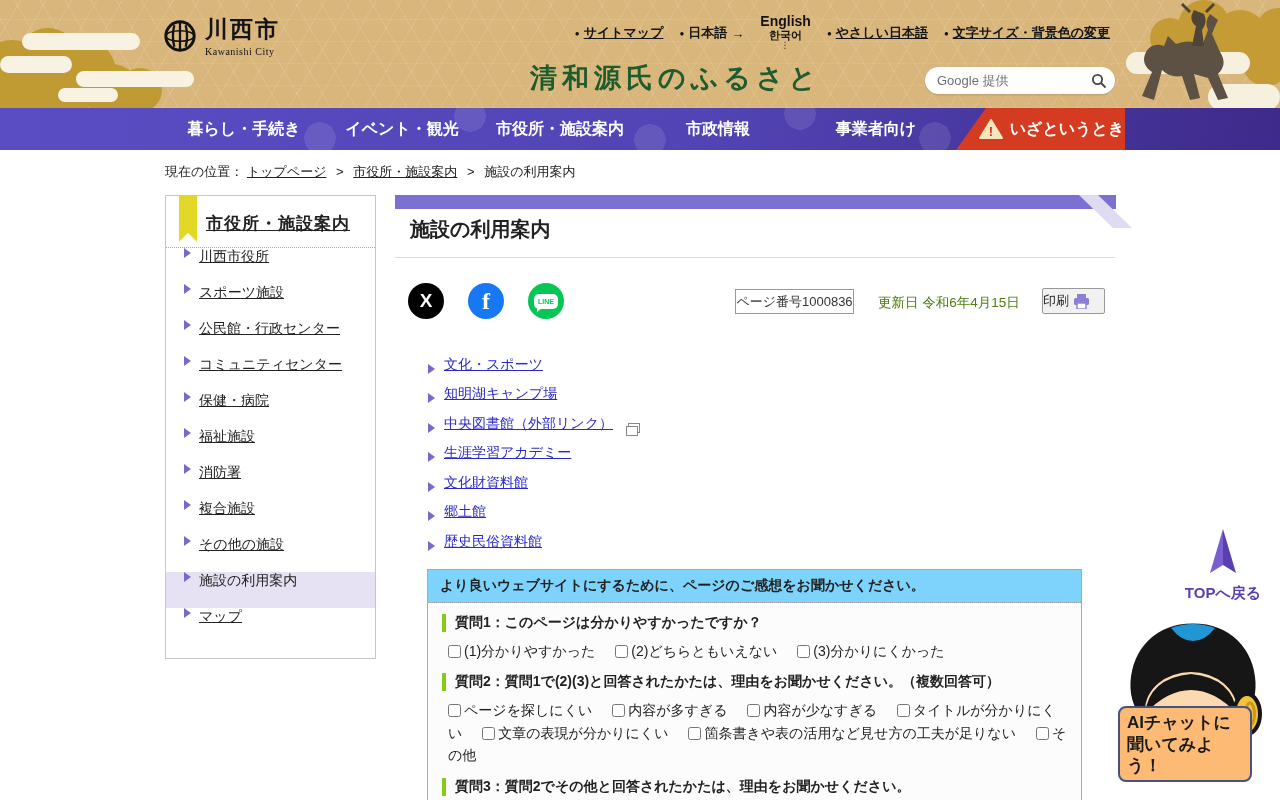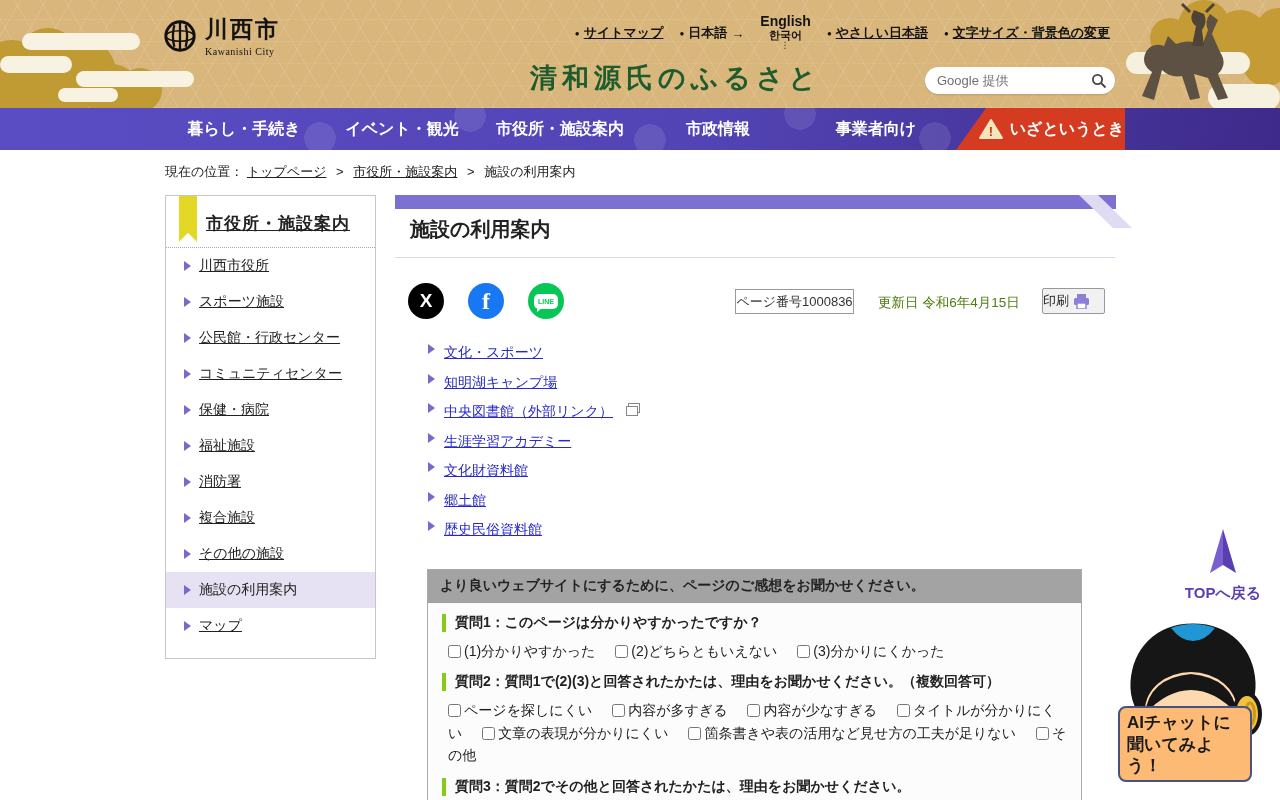--- a/index.html
+++ b/index.html
@@ -61,21 +61,21 @@
   #breadcrumb a { color:#222; text-decoration:underline; cursor:pointer; }
   #breadcrumb .sep { margin:0 6px; }
 
   
   #sidebar { position:absolute; left:165px; top:195px; width:211px; border:1px solid #c6c6c6; background:#fff; padding-bottom:14px; }
   #sidebar .head { position:relative; padding:16px 10px 12px 40px; border-bottom:1px dotted #aaa; }
   #sidebar .ribbon { position:absolute; left:13px; top:0; width:18px; height:46px; background:#e4d827;
     clip-path:polygon(0 0,100% 0,100% 100%,50% 80%,0 100%); }
   #sidebar .head a { font-size:17px; font-weight:bold; color:#222; text-decoration:underline; cursor:pointer; letter-spacing:1px; }
   #sidebar ul { list-style:none; }
-  #sidebar li { display:flex; align-items:center; gap:8px; height:36px; padding-left:18px; cursor:pointer; }
+  #sidebar li { display:flex; align-items:flex-start; gap:8px; height:36px; padding-left:18px; cursor:pointer; }
   #sidebar li .tri { width:0; height:0; border-left:7px solid #7a68cc; border-top:5px solid transparent; border-bottom:5px solid transparent; flex:none; }
   #sidebar li a { font-size:14px; color:#222; text-decoration:underline; }
   #sidebar li.active { background:#e6e2f4; }
   #sidebar li.active a { text-decoration:none; color:#222; }
 
   
   #titlebar-svg { position:absolute; left:395px; top:195px; }
   #page-title { position:absolute; left:410px; top:216px; font-size:20px; font-weight:bold; color:#222; }
   #title-underline { position:absolute; left:395px; top:257px; width:720px; height:0; border-bottom:1px solid #dbd7ef; }
 
@@ -89,29 +89,29 @@
   .sicon.line .bub:after { content:''; position:absolute; left:3px; bottom:-3px; width:0; height:0;
     border-top:4px solid #fff; border-right:5px solid transparent; }
 
   #pageno { position:absolute; left:735px; top:289px; width:119px; height:25px; border:1px solid #999; background:#fff;
     display:flex; align-items:center; justify-content:center; font-size:13px; color:#333; }
   #updated { position:absolute; left:878px; top:294px; font-size:13.5px; color:#4d7c0f; }
   #printbtn { position:absolute; left:1042px; top:288px; width:63px; height:26px; background:#f1f1f1; border:1px solid #999;
     display:flex; align-items:center; justify-content:flex-start; gap:4px; font-size:13px; color:#222; cursor:pointer; border-radius:2px; }
 
   #main-links { position:absolute; left:428px; top:344px; }
-  #main-links .mlink { display:flex; align-items:flex-start; gap:9px; height:29.5px; }
+  #main-links .mlink { display:flex; align-items:flex-end; gap:9px; height:29.5px; }
   #main-links .tri { width:0; height:0; border-left:7px solid #7a68cc; border-top:5px solid transparent; border-bottom:5px solid transparent; flex:none; }
   #main-links a { font-size:14px; color:#2a2ac8; text-decoration:underline; cursor:pointer; }
   .extlink-icon { display:inline-block; width:12px; height:10px; border:1px solid #888; position:relative; margin-left:6px; background:#fff; }
   .extlink-icon:before { content:''; position:absolute; left:-3px; top:2px; width:10px; height:8px; border:1px solid #888; background:#fff; }
 
   
   #survey { position:absolute; left:427px; top:569px; width:655px; height:260px; border:1px solid #a9a9a9; background:#fcfcfc; }
-  #survey .shead { background:#a3a3a3; border-bottom:1px dotted #9a9a9a; padding:7px 12px; font-size:14px; font-weight:bold; color:#222; }
+  #survey .shead { background:#7dd3fc; border-bottom:1px dotted #9a9a9a; padding:7px 12px; font-size:14px; font-weight:bold; color:#222; }
   #survey .qblock { padding:11px 14px 0 14px; }
   #survey .qlabel { border-left:4px solid #84cc16; padding-left:9px; font-size:14px; font-weight:bold; color:#222; }
   #survey .opts { padding:8px 14px 0 20px; font-size:14px; color:#222; line-height:1.6; }
   #survey label { cursor:pointer; margin-right:16px; }
   #survey input[type=checkbox] { width:13px; height:13px; vertical-align:-2px; margin-right:3px; cursor:pointer; }
   #survey .note { padding:7px 14px 0 26px; font-size:13.5px; color:#222; }
 
   
   #backtotop { position:absolute; left:1180px; top:528px; width:86px; text-align:center; cursor:pointer; }
   #backtotop .lbl { margin-top:6px; font-size:15px; font-weight:bold; color:#5b3fae; }

